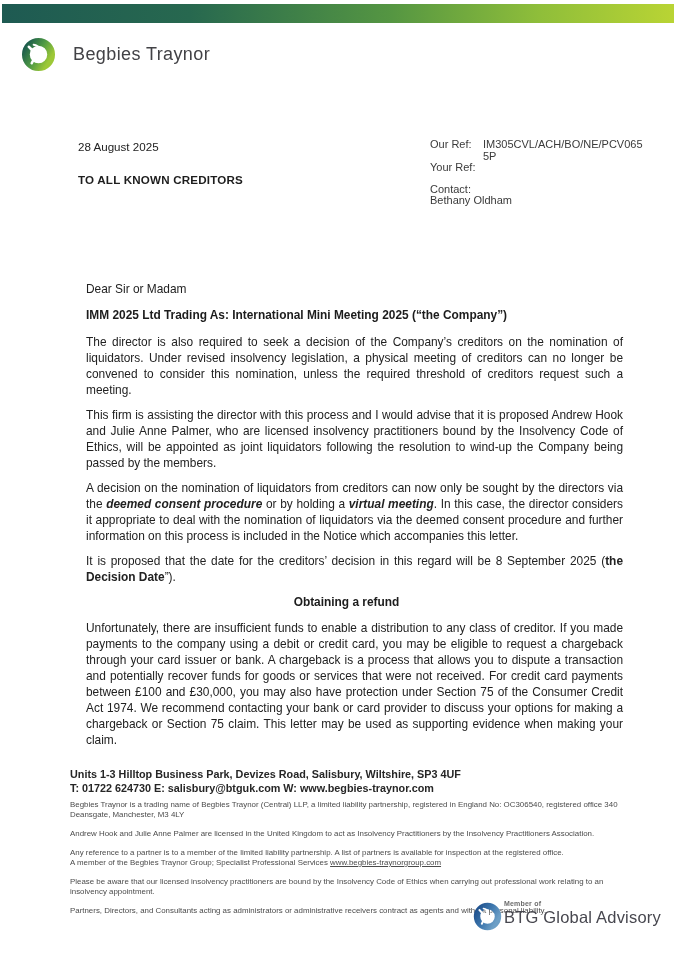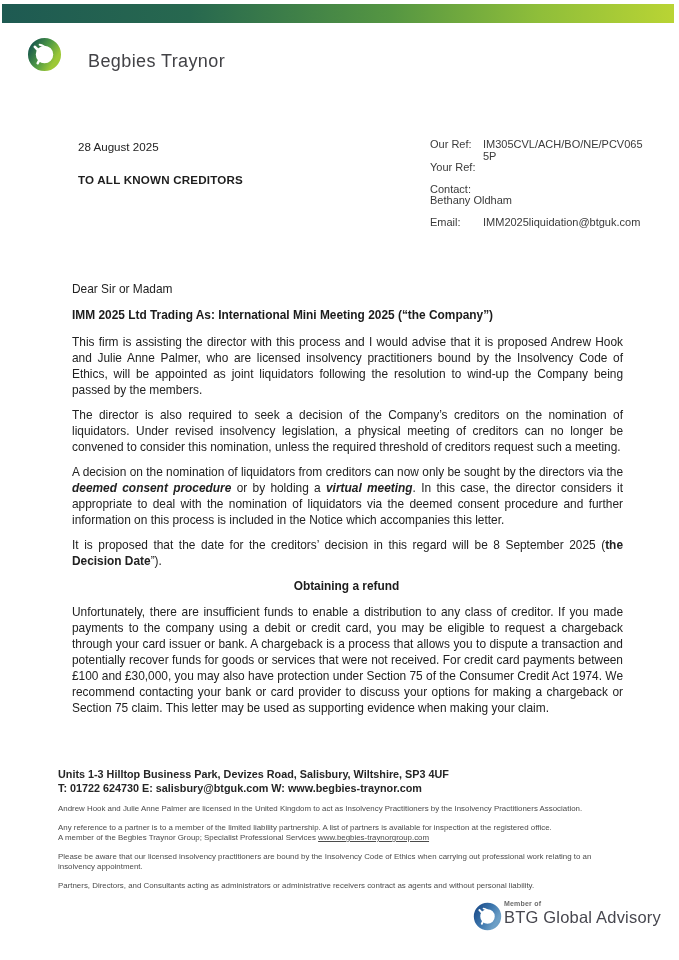--- a/index.html
+++ b/index.html
@@ -10,49 +10,49 @@
     font-family:"Liberation Sans",sans-serif;
     color:#2a2a2a;
     overflow:hidden;
   }
   
   .topbar{
     position:absolute;left:2px;right:5px;top:4px;height:19px;
     background:linear-gradient(90deg,#1e5a52 0%,#27684f 28%,#559642 58%,#8fbe3a 80%,#b9d434 100%);
   }
   
-  .logo{position:absolute;left:27px;top:37px;display:flex;align-items:flex-end;gap:26px;}
+  .logo{position:absolute;left:21px;top:37px;display:flex;align-items:center;gap:17px;}
   .logo .swirl{width:35px;height:35px;display:block;}
   .logo-text{font-size:18px;color:#424246;letter-spacing:.4px;}
   
   .date-block{position:absolute;left:78px;top:140px;font-size:11.6px;color:#232323;}
   .recipient{margin-top:20px;font-weight:bold;letter-spacing:.2px;color:#1d1d1d;}
   
   .refs{position:absolute;left:430px;top:139px;width:240px;font-size:11px;color:#3a3a3a;line-height:11.5px;}
   .ref-row{display:flex;align-items:flex-start;}
   .ref-row.m10{margin-top:10px;flex-direction:column;}
   .ref-row.m9{margin-top:10px;}
   .ref-label{width:53px;flex:none;}
   .ref-value{width:163px;word-break:break-all;}
   
   .body{
     position:absolute;left:70px;top:281px;width:553px;
     font-size:11.9px;line-height:16px;color:#222222;text-align:justify;
   }
-  .body p{margin:0 0 9px 2px;}
+  .body p{margin:0 0 9px 16px;}
   .salutation{margin-bottom:10px !important;}
   .subject{font-weight:bold;margin-bottom:11px !important;color:#1c1c1c;}
   .section-heading{font-weight:bold;margin:3px 0 10px 0 !important;color:#1c1c1c;text-align:center;}
   
   .s-n{}
   .s-b{font-weight:bold;}
   .s-bi{font-weight:bold;font-style:italic;}
   .s-u{text-decoration:underline;}
   
-  .footer{position:absolute;left:58px;top:768px;width:557px;}
+  .footer{position:absolute;left:70px;top:768px;width:557px;}
   .addr{margin:0;font-size:10.8px;line-height:13.5px;font-weight:bold;color:#262626;}
   .legal{margin:5px 0 0 0;font-size:7.9px;line-height:10px;color:#4b4b4b;}
   .legal.gap{margin-top:9px;}
   .legal.pre{white-space:pre-line;}
   
   .btg{position:absolute;left:473px;top:900px;display:flex;align-items:flex-start;gap:2px;}
   .btg .swirl{width:29px;height:29px;display:block;margin-top:2px;}
   .btg-member{font-size:7px;font-weight:bold;color:#6b6b6b;letter-spacing:.2px;}
   .btg-name{font-size:16.5px;color:#47474f;letter-spacing:.2px;margin-top:1px;}
 </style>
@@ -92,40 +92,37 @@
       <span class="ref-value">IM305CVL/ACH/BO/NE/PCV0655P</span>
     </div>
     <div class="ref-row">
       <span class="ref-label">Your Ref:</span>
       <span class="ref-value"></span>
     </div>
     <div class="ref-row m10">
       <span class="ref-label">Contact:</span>
       <span class="ref-value">Bethany Oldham</span>
     </div>
-    <div class="ref-row m9">
-      <span class="ref-label">Email:</span>
-      <span class="ref-value">IMM2025liquidation@btguk.com</span>
-    </div>
   </div>
 
   <div class="body">
     <p class="salutation">Dear Sir or Madam</p>
     <p class="subject">IMM 2025 Ltd Trading As: International Mini Meeting 2025 (“the Company”)</p>
+    <p class="para"><span class="s-n">The director is also required to seek a decision of the Company’s creditors on the nomination of liquidators. Under revised insolvency legislation, a physical meeting of creditors can no longer be convened to consider this nomination, unless the required threshold of creditors request such a meeting.</span></p>
     <p class="para"><span class="s-n">This firm is assisting the director with this process and I would advise that it is proposed Andrew Hook and Julie Anne Palmer, who are licensed insolvency practitioners bound by the Insolvency Code of Ethics, will be appointed as joint liquidators following the resolution to wind-up the Company being passed by the members.</span></p>
-    <p class="para"><span class="s-n">The director is also required to seek a decision of the Company’s creditors on the nomination of liquidators. Under revised insolvency legislation, a physical meeting of creditors can no longer be convened to consider this nomination, unless the required threshold of creditors request such a meeting.</span></p>
     <p class="para"><span class="s-n">A decision on the nomination of liquidators from creditors can now only be sought by the directors via the </span><span class="s-bi">deemed consent procedure</span><span class="s-n"> or by holding a </span><span class="s-bi">virtual meeting</span><span class="s-n">.  In this case, the director considers  it appropriate to deal with the nomination of liquidators via the deemed consent procedure and further information on this process is included in the Notice which accompanies this letter.</span></p>
     <p class="para"><span class="s-n">It is proposed that the date for the creditors’ decision in this regard will be 8 September 2025 (</span><span class="s-b">the Decision Date</span><span class="s-n">”).</span></p>
     <p class="section-heading">Obtaining a refund</p>
     <p class="para"><span class="s-n">Unfortunately, there are insufficient funds to enable a distribution to any class of creditor. If you made payments to the company using a debit or credit card, you may be eligible to request a chargeback through your card issuer or bank. A chargeback is a process that allows you to dispute a transaction and potentially recover funds for goods or services that were not received. For credit card payments between £100 and £30,000, you may also have protection under Section 75 of the Consumer Credit Act 1974. We recommend contacting your bank or card provider to discuss your options for making a chargeback or Section 75 claim. This letter may be used as supporting evidence when making your claim.</span></p>
   </div>
 
   <div class="footer">
     <p class="addr">Units 1-3 Hilltop Business Park, Devizes Road, Salisbury, Wiltshire, SP3 4UF</p>
     <p class="addr">T: 01722 624730 E: salisbury@btguk.com W: www.begbies-traynor.com</p>
+    <p class="legal">Begbies Traynor is a trading name of Begbies Traynor (Central) LLP, a limited liability partnership, registered in England No: OC306540, registered office 340 Deansgate, Manchester, M3 4LY</p>
     <p class="legal gap">Andrew Hook and Julie Anne Palmer are licensed in the United Kingdom to act as Insolvency Practitioners by the Insolvency Practitioners Association.</p>
     <p class="legal gap pre"><span class="s-n">Any reference to a partner is to a member of the limited liability partnership.  A list of partners is available for inspection at the registered office.
 A member of the Begbies Traynor Group; Specialist Professional Services </span><span class="s-u">www.begbies-traynorgroup.com</span></p>
     <p class="legal gap">Please be aware that our licensed insolvency practitioners are bound by the Insolvency Code of Ethics when carrying out professional work relating to an insolvency appointment.</p>
     <p class="legal gap">Partners, Directors, and Consultants acting as administrators or administrative receivers contract as agents and without personal liability.</p>
   </div>
 
   <div class="btg">
     <span>
       <svg class="swirl" viewBox="0 0 36 36" aria-hidden="true">

